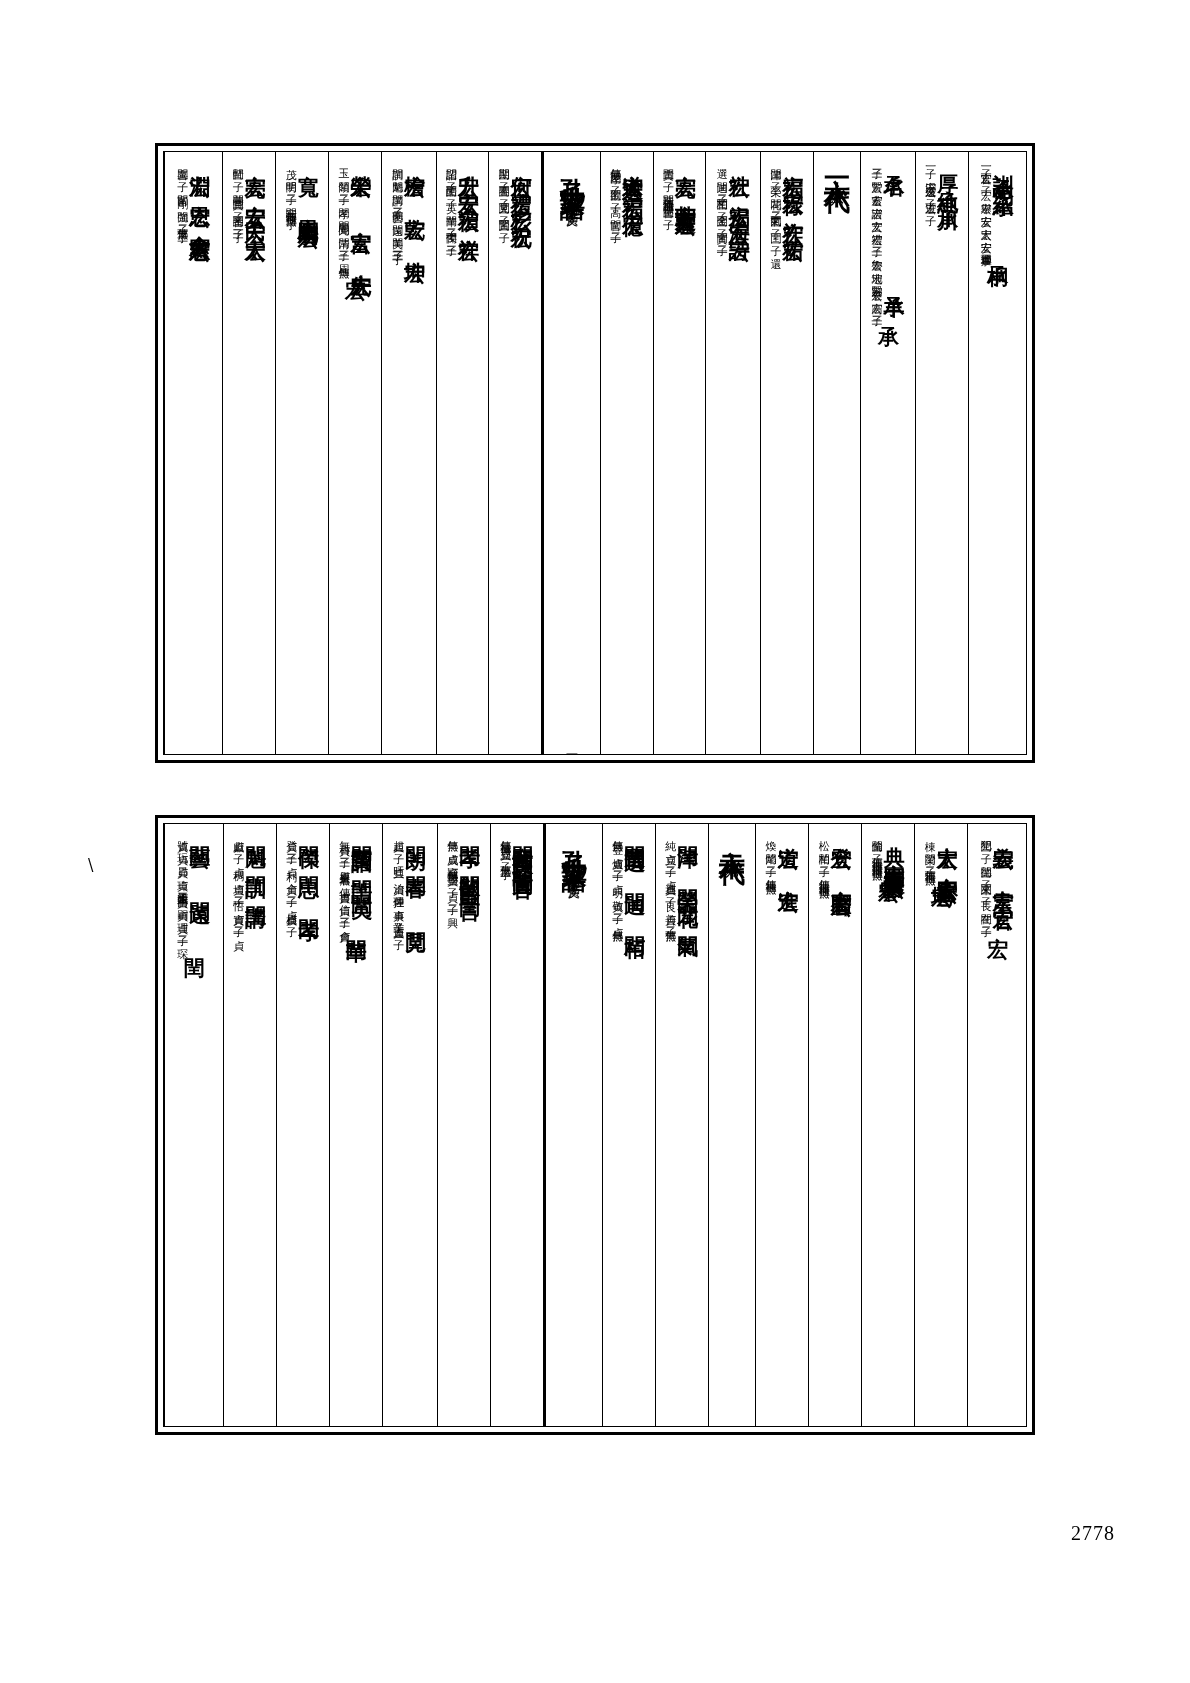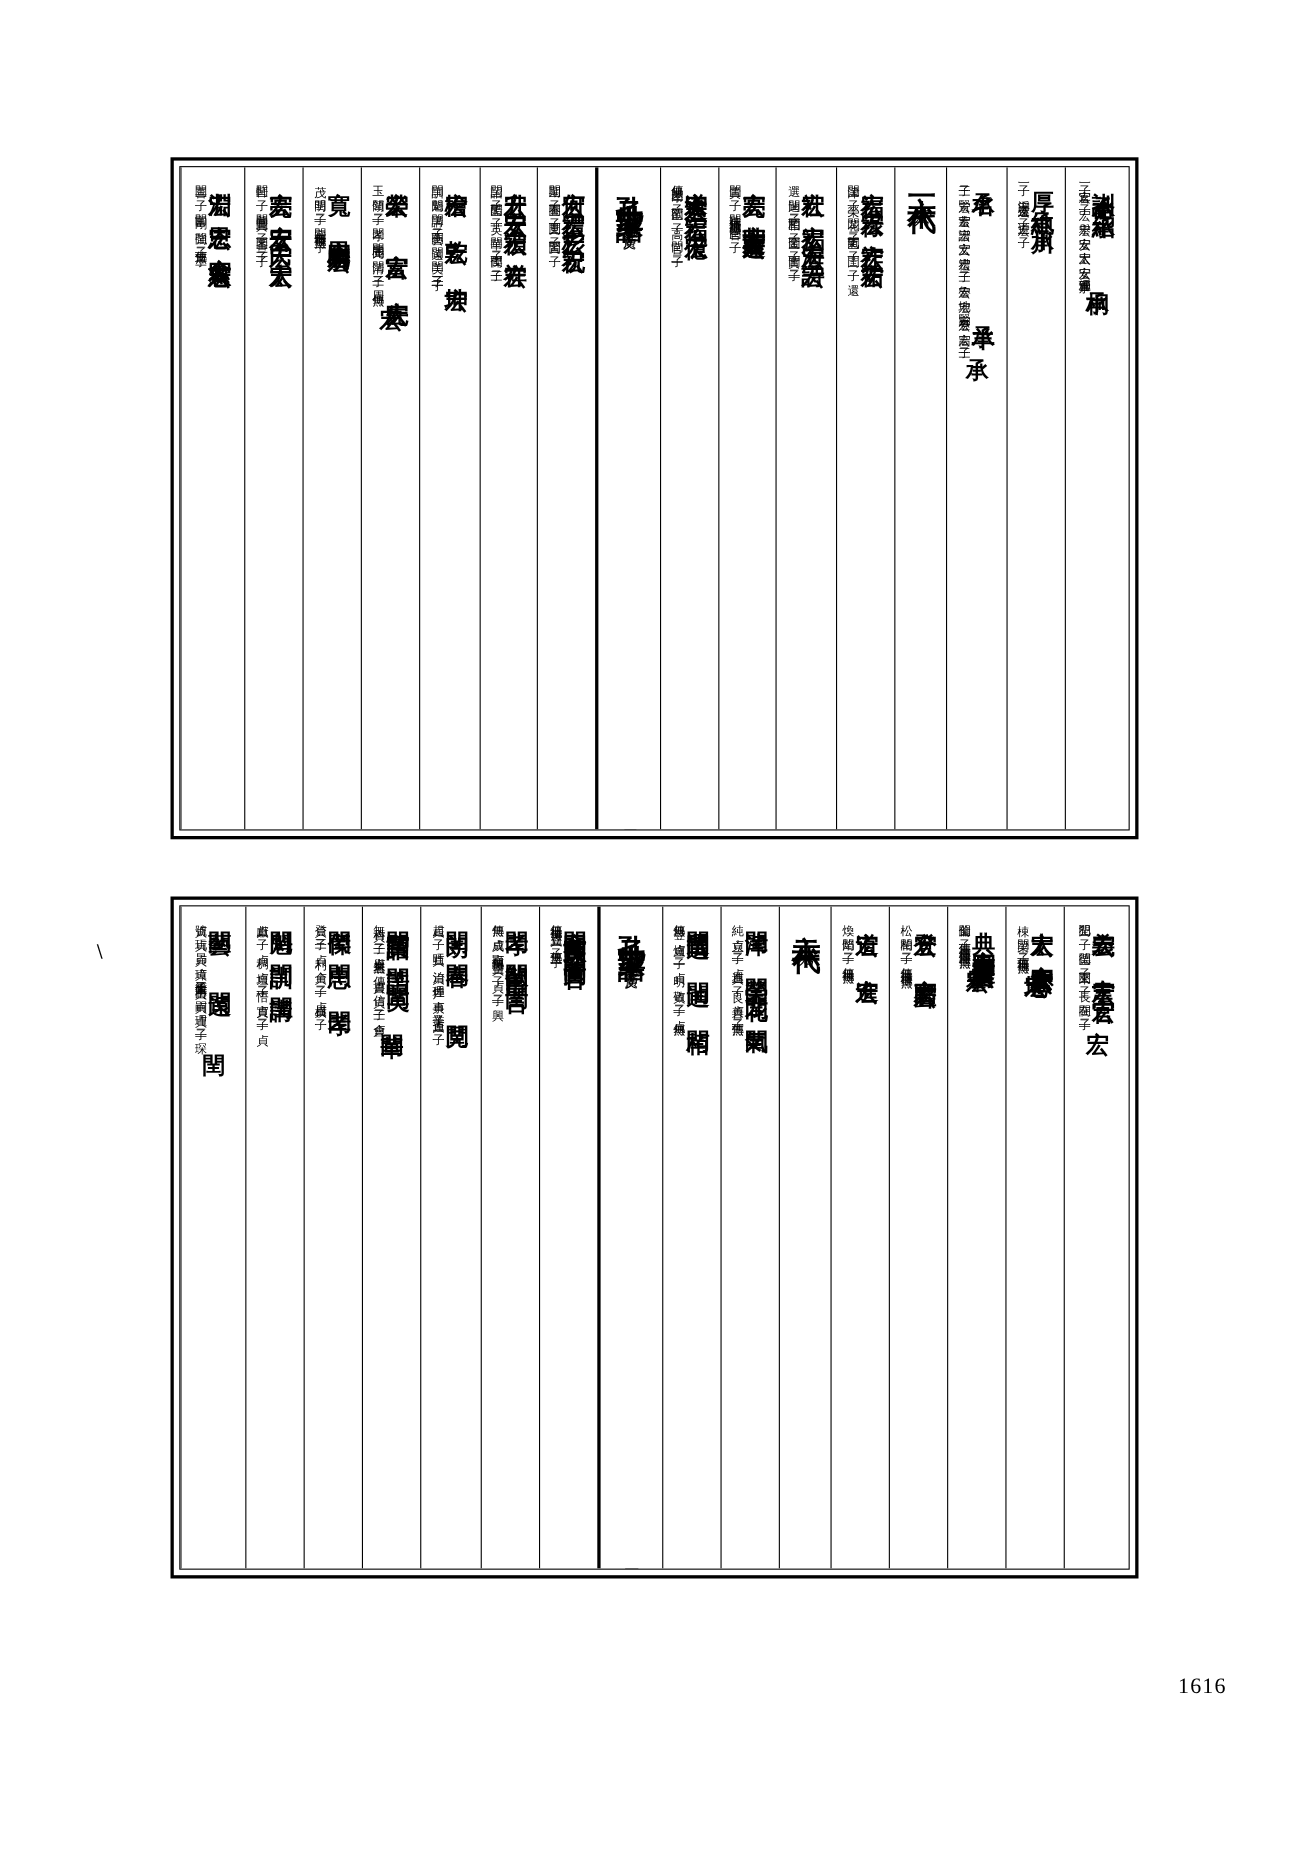--- a/index.html
+++ b/index.html
@@ -673,15 +673,15 @@
           <span class="vt note">貞出 貞嗣 貞理 子二 琛</span>
         </div>
         <div class="entry">
           <span class="vt name">閏</span>
         </div>
       </div>
 
     </div>
   </div>
 
-  <div class="folio">1616</div>
+  <div class="folio">2778</div>
 
 </div>
 
 </body></html>

